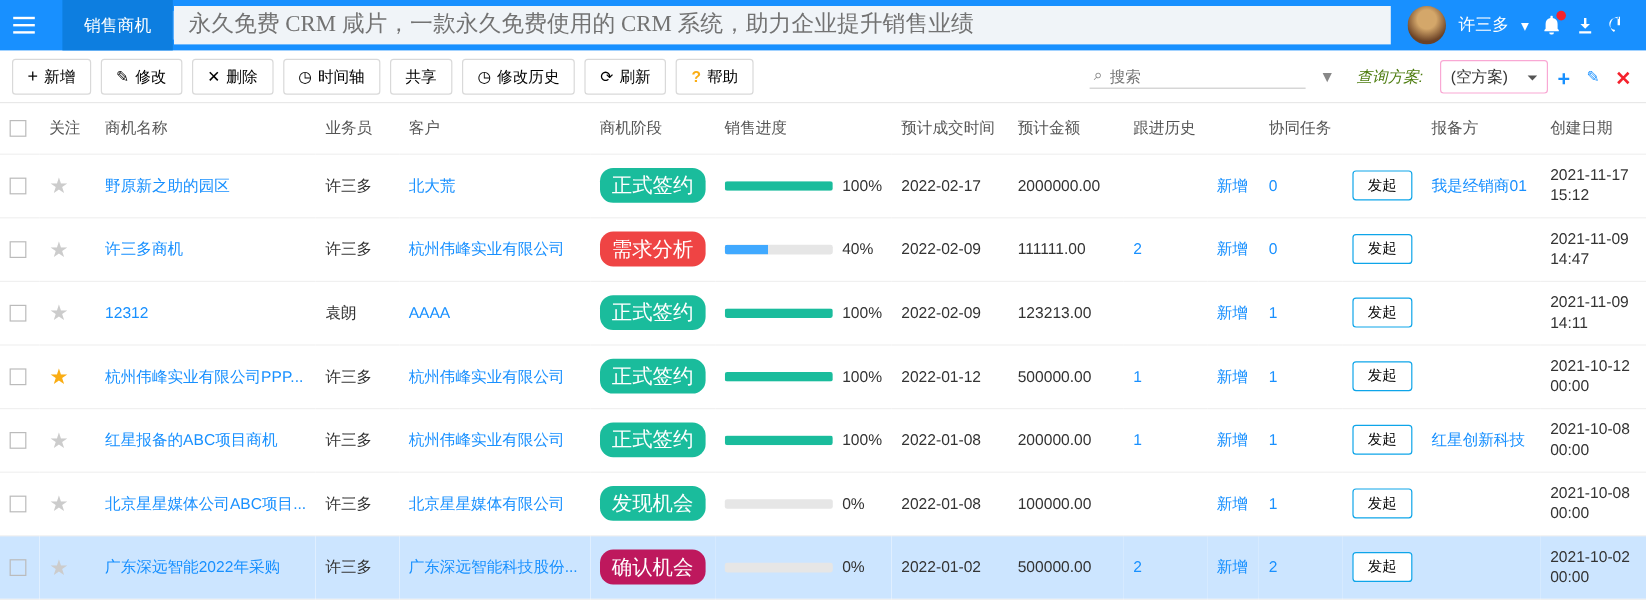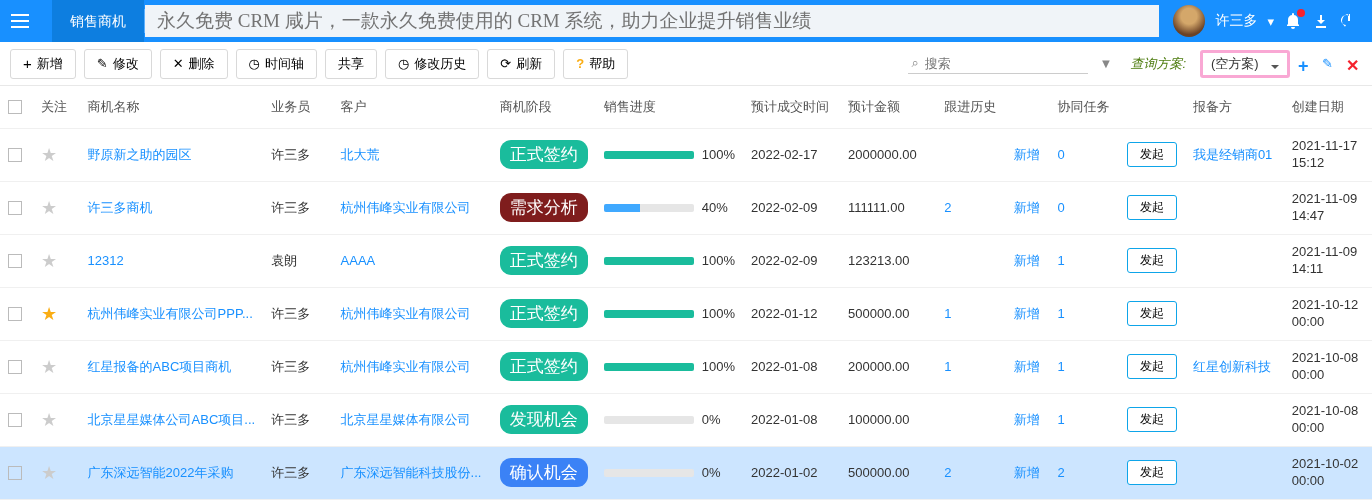--- a/index.html
+++ b/index.html
@@ -18,38 +18,38 @@
 .hicon { width: 18px; height: 18px; cursor: pointer; position: relative; display: flex; align-items: center; justify-content: center; }
 .bell { position: relative; }
 .bell::after { content: ''; position: absolute; top: -3px; right: -3px; width: 8px; height: 8px; background: #f5222d; border-radius: 50%; }
 .toolbar { height: 44px; border-bottom: 1px solid #e8e8e8; display: flex; align-items: center; padding: 0 10px; gap: 8px; }
 .btn { height: 30px; border: 1px solid #d9d9d9; background: #fff; border-radius: 3px; padding: 0 12px; display: flex; align-items: center; gap: 5px; cursor: pointer; font-size: 13px; }
 .spacer { flex: 1; }
 .search-box { display: flex; align-items: center; gap: 6px; border-bottom: 1px solid #ccc; padding: 2px 4px; width: 180px; }
 .search-box input { border: none; outline: none; font-size: 13px; flex: 1; }
 .filter-icon { color: #888; cursor: pointer; padding: 0 4px; }
 .label-plan { color: #4d7c0f; padding: 0 6px; font-style: italic; }
-.select-plan { border: 3px solid #f9a8d4; height: 28px; padding: 0 22px 0 8px; border-radius: 3px; background: #fff; position: relative; cursor: pointer; min-width: 90px; display: flex; align-items: center; }
+.select-plan { border: 1px solid #f9a8d4; height: 28px; padding: 0 22px 0 8px; border-radius: 3px; background: #fff; position: relative; cursor: pointer; min-width: 90px; display: flex; align-items: center; }
 .select-plan::after { content: ''; position: absolute; right: 8px; top: 12px; border: 4px solid transparent; border-top-color: #555; }
 .tb-icon { width: 16px; height: 16px; cursor: pointer; }
 .tb-plus { color: #1890ff; font-size: 18px; font-weight: bold; }
 .tb-edit { color: #1890ff; }
 .tb-close { color: #f5222d; font-size: 16px; font-weight: bold; }
 table { width: 100%; border-collapse: collapse; }
 th, td { text-align: left; padding: 0 8px; height: 53px; border-bottom: 1px solid #f0f0f0; font-size: 13px; white-space: nowrap; overflow: hidden; text-overflow: ellipsis; }
 th { height: 42px; color: #555; font-weight: normal; }
 tbody tr.selected { background: #cce5ff; }
 .chk { width: 14px; height: 14px; border: 1px solid #bbb; }
 .star { color: #ccc; font-size: 18px; cursor: pointer; }
 .star.on { color: #faad14; }
 .link { color: #1890ff; cursor: pointer; }
 .stage { display: inline-block; padding: 3px 10px; border-radius: 11px; color: #fff; font-size: 17px; }
 .stage-green { background: #1abc9c; }
-.stage-blue { background: #7f1d1d; }
-.stage-purple { background: #3b82f6; }
+.stage-blue { background: #ef4444; }
+.stage-purple { background: #be185d; }
 .prog-wrap { display: flex; align-items: center; gap: 8px; }
 .prog-bar { width: 90px; height: 8px; background: #e6e6e6; border-radius: 2px; overflow: hidden; }
 .prog-fill { height: 100%; background: #1abc9c; }
 .prog-fill.blue { background: #40a9ff; }
 .btn-initiate { border: 1px solid #0ea5e9; background: #fff; padding: 3px 12px; border-radius: 3px; cursor: pointer; font-size: 12px; }
 .date2 { line-height: 1.3; }
 .ic-plus::before { content: '+'; font-size: 15px; }
 .ic-clock::before { content: '◷'; }
 .ic-refresh::before { content: '⟳'; }
 .ic-help::before { content: '?'; color: #faad14; font-weight: bold; }

